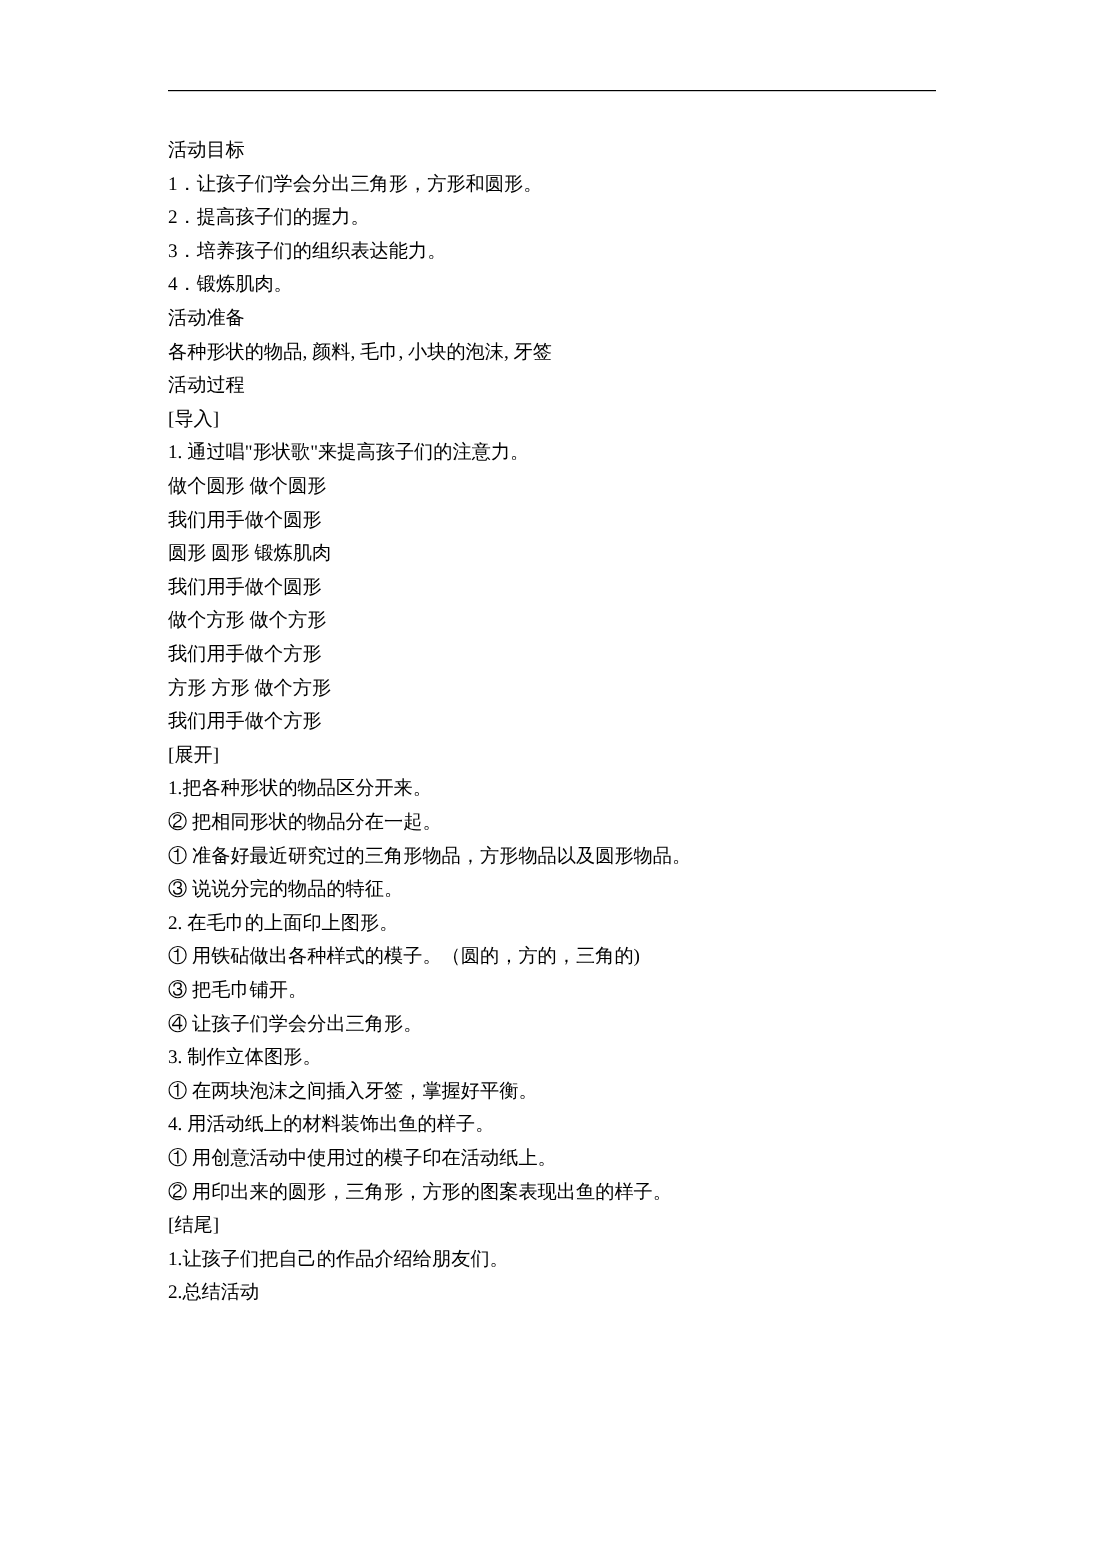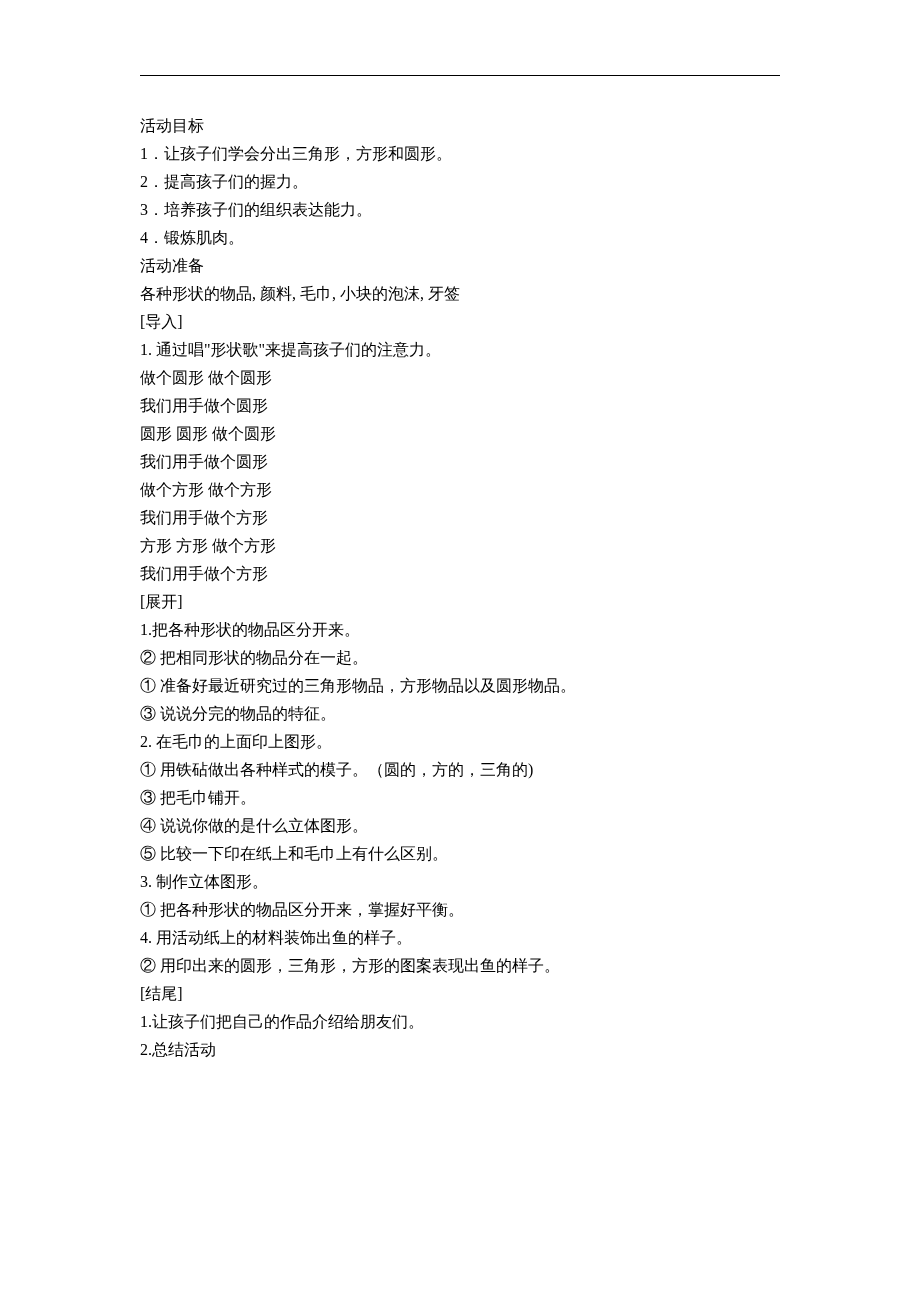--- a/index.html
+++ b/index.html
@@ -34,41 +34,42 @@
 <div class="page">
   <div class="rule"></div>
   <div class="content">
     <p>活动目标</p>
     <p>1．让孩子们学会分出三角形，方形和圆形。</p>
     <p>2．提高孩子们的握力。</p>
     <p>3．培养孩子们的组织表达能力。</p>
     <p>4．锻炼肌肉。</p>
     <p>活动准备</p>
     <p>各种形状的物品, 颜料, 毛巾, 小块的泡沫, 牙签</p>
+    <p>活动过程</p>
     <p>[导入]</p>
     <p>1. 通过唱"形状歌"来提高孩子们的注意力。</p>
     <p>做个圆形 做个圆形</p>
     <p>我们用手做个圆形</p>
-    <p>圆形 圆形 做个圆形</p>
+    <p>圆形 圆形 锻炼肌肉</p>
     <p>我们用手做个圆形</p>
     <p>做个方形 做个方形</p>
     <p>我们用手做个方形</p>
     <p>方形 方形 做个方形</p>
     <p>我们用手做个方形</p>
     <p>[展开]</p>
     <p>1.把各种形状的物品区分开来。</p>
     <p>② 把相同形状的物品分在一起。</p>
     <p>① 准备好最近研究过的三角形物品，方形物品以及圆形物品。</p>
     <p>③ 说说分完的物品的特征。</p>
     <p>2. 在毛巾的上面印上图形。</p>
     <p>① 用铁砧做出各种样式的模子。（圆的，方的，三角的)</p>
     <p>③ 把毛巾铺开。</p>
-    <p>④ 说说你做的是什么立体图形。</p>
-    <p>⑤ 比较一下印在纸上和毛巾上有什么区别。</p>
+    <p>④ 让孩子们学会分出三角形。</p>
     <p>3. 制作立体图形。</p>
-    <p>① 把各种形状的物品区分开来，掌握好平衡。</p>
+    <p>① 在两块泡沫之间插入牙签，掌握好平衡。</p>
     <p>4. 用活动纸上的材料装饰出鱼的样子。</p>
+    <p>① 用创意活动中使用过的模子印在活动纸上。</p>
     <p>② 用印出来的圆形，三角形，方形的图案表现出鱼的样子。</p>
     <p>[结尾]</p>
     <p>1.让孩子们把自己的作品介绍给朋友们。</p>
     <p>2.总结活动</p>
   </div>
 </div>
 
 </body></html>

